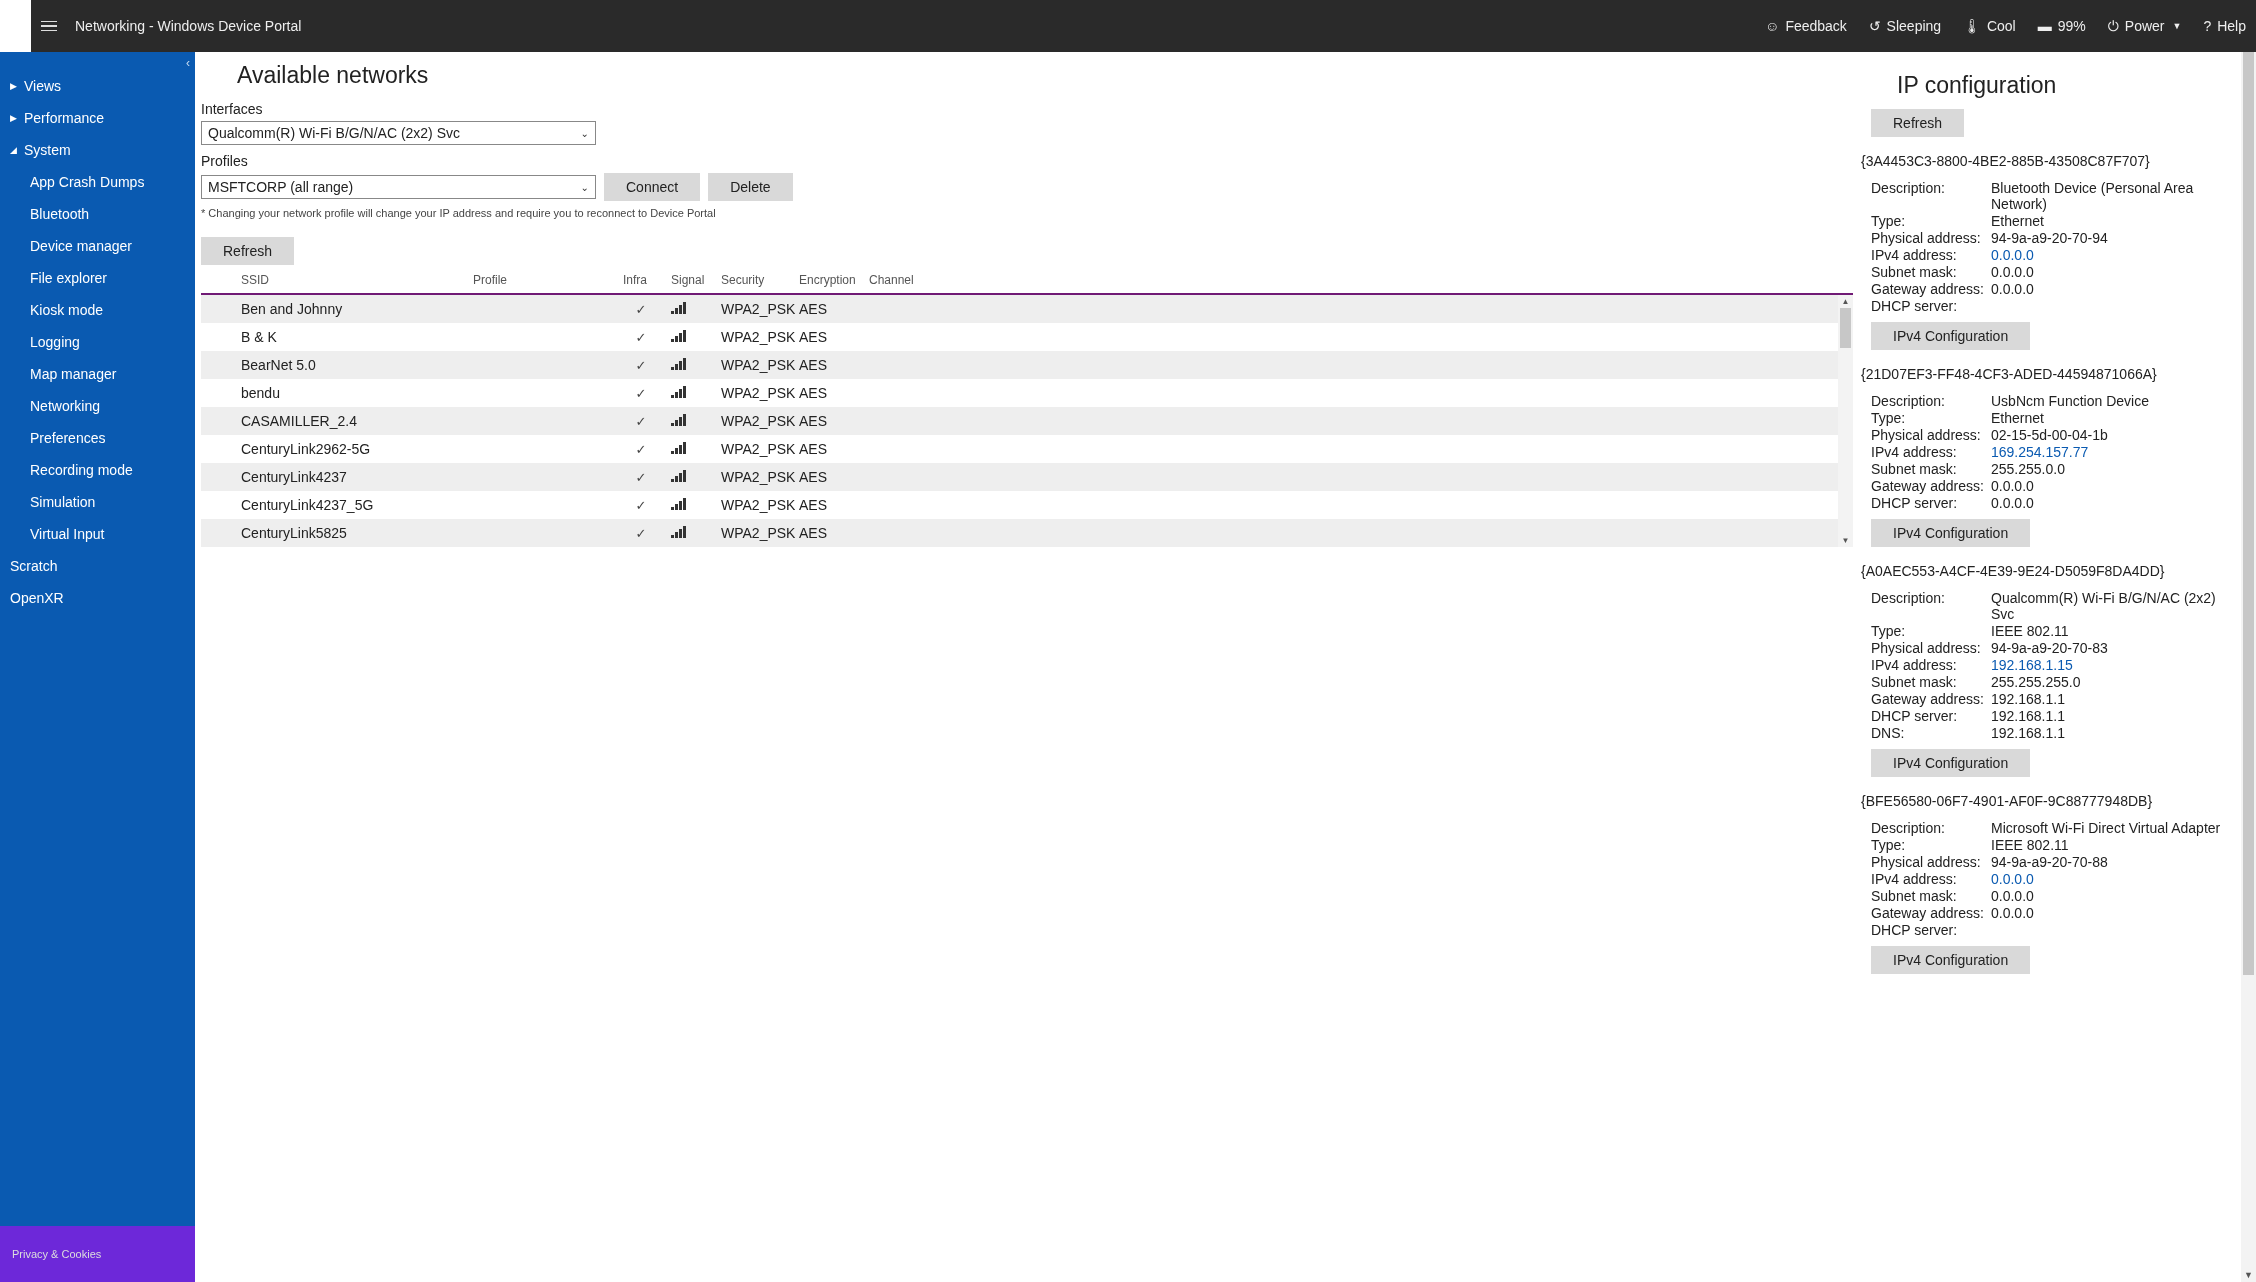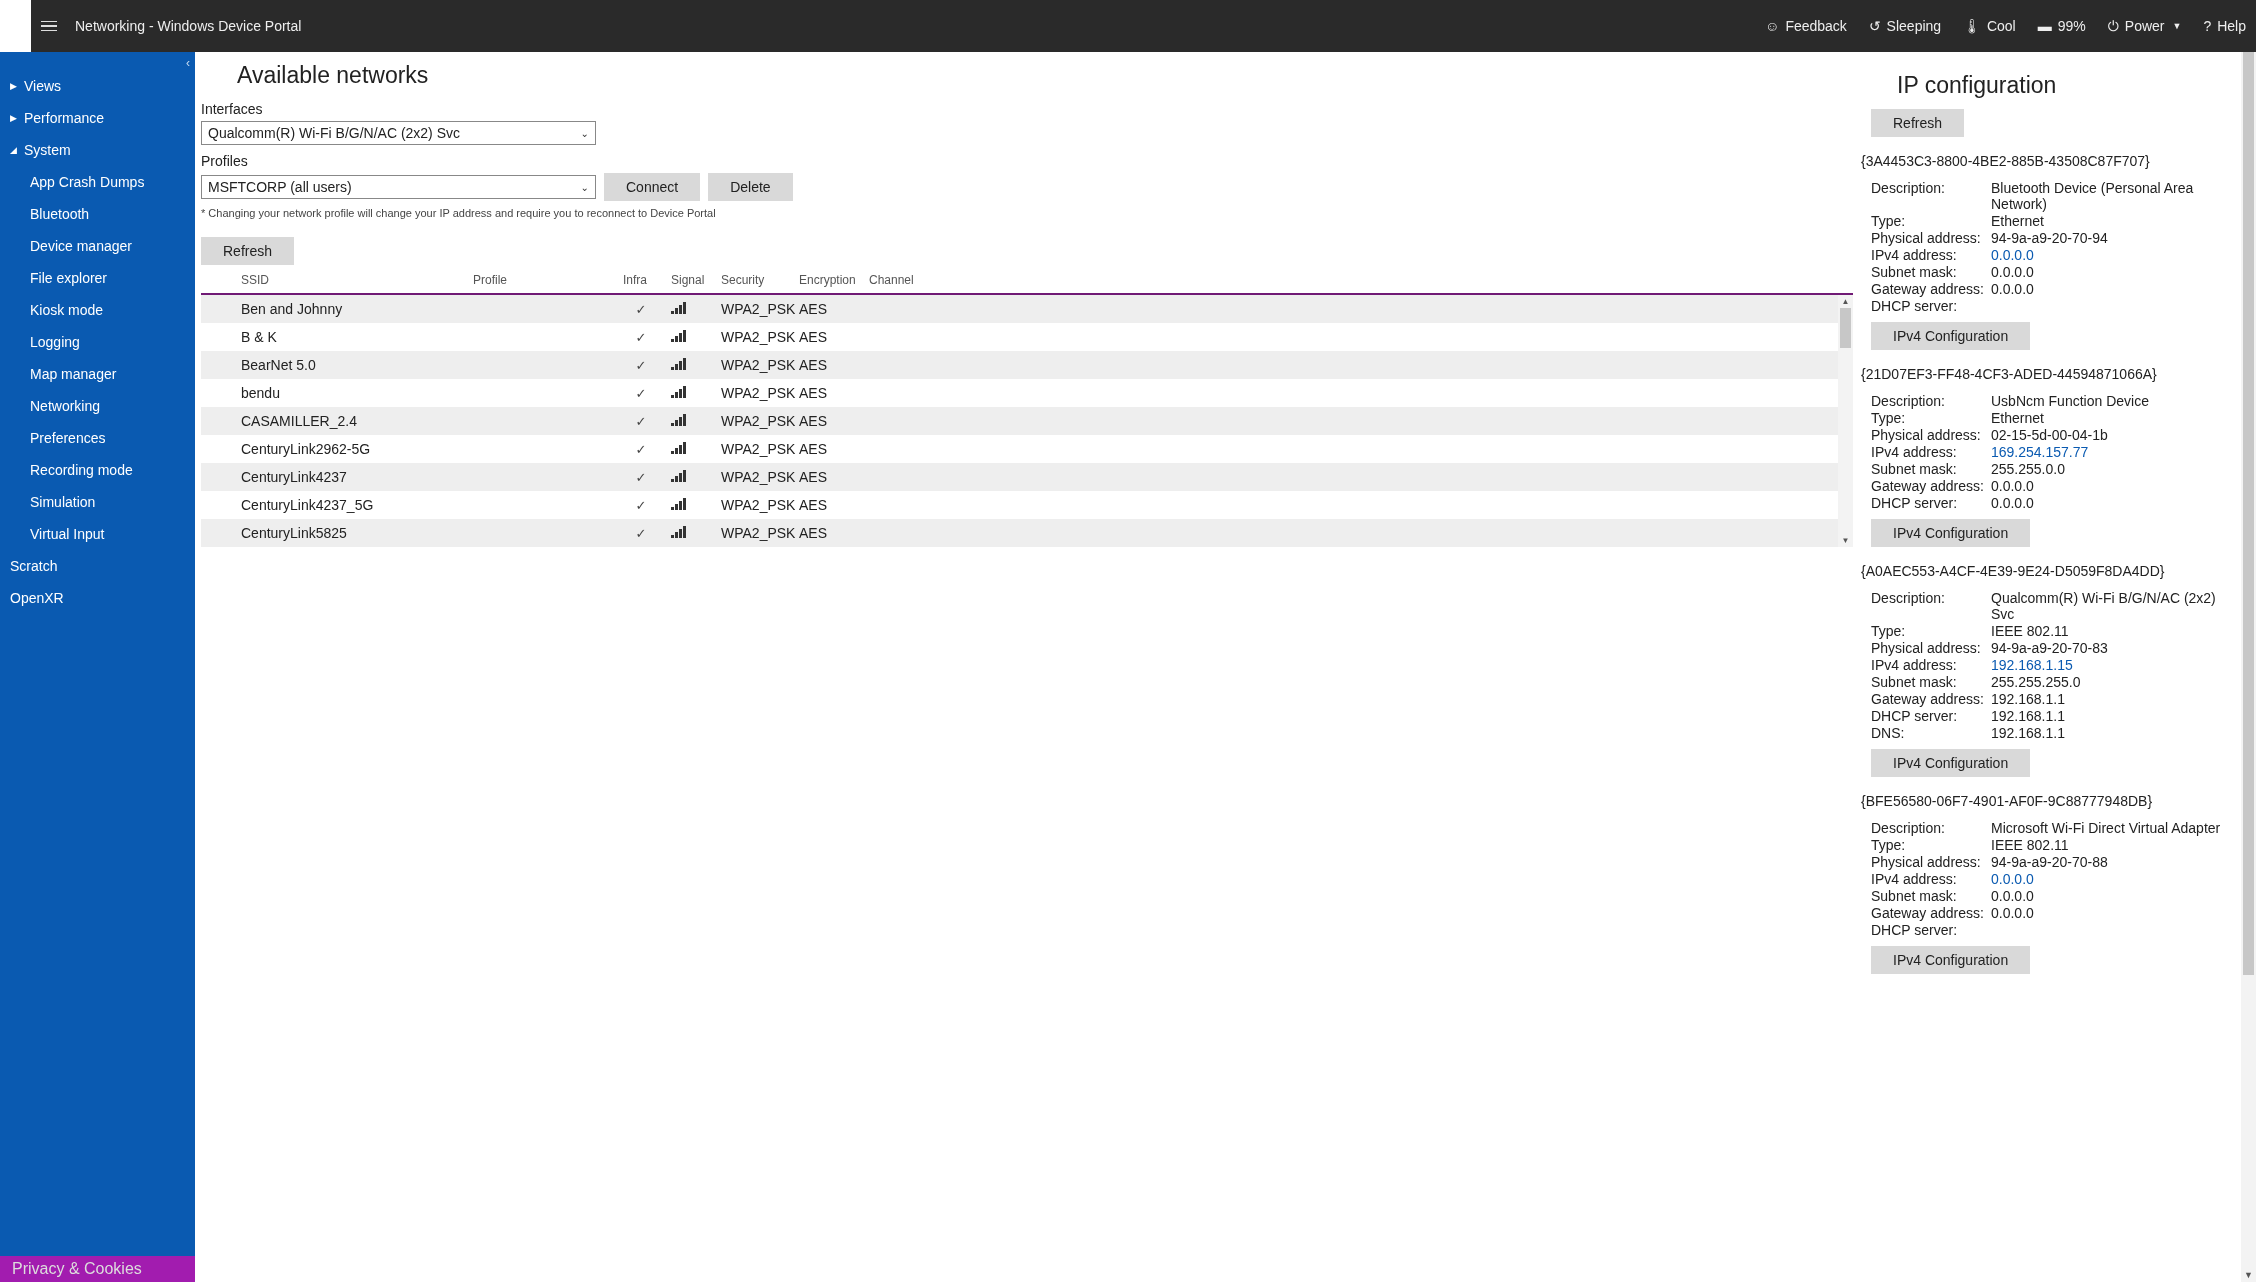--- a/index.html
+++ b/index.html
@@ -28,21 +28,21 @@
     display: flex; flex-direction: column; position: relative;
   }
   .sidebar-collapse {
     position: absolute; right: 0; top: 0; width: 14px; height: 22px; background: transparent;
     color: #c8ddf2; font-size: 12px; display: flex; align-items: center; justify-content: center; cursor: pointer;
   }
   .nav { padding-top: 18px; overflow-y: auto; flex: 1 1 auto; }
   .nav-item { padding: 8px 8px 8px 10px; cursor: pointer; font-size: 14px; display: flex; align-items: center; gap: 4px; }
   .nav-item.sub { padding-left: 30px; }
   .nav-tri { font-size: 9px; width: 10px; display: inline-block; }
-  .sidebar-footer { background: #a21caf; color: #ddd; font-size: 16px; padding: 4px 12px; cursor: pointer; }
+  .sidebar-footer { background: #6d28d9; color: #ddd; font-size: 11px; padding: 22px 12px; cursor: pointer; }
 
   
   .content { flex: 1 1 auto; display: flex; min-width: 0; }
   .left-panel { flex: 1 1 auto; padding: 10px 8px 8px 6px; min-width: 0; display: flex; flex-direction: column; }
   .right-panel { width: 395px; flex: 0 0 auto; padding: 20px 4px 8px 0; overflow-y: auto; position: relative; }
   .right-scrollbar { position: absolute; right: 0; top: 0; bottom: 0; width: 15px; background: #f3f3f3; }
   .right-scrollbar .thumb { position: absolute; left: 2px; right: 2px; top: 0; height: 75%; background: #c7c7c7; }
   .right-scrollbar .arrow { position: absolute; left: 0; right: 0; height: 15px; font-size: 9px; color: #555; display: flex; align-items: center; justify-content: center; }
   .right-scrollbar .arrow.bottom { bottom: 0; }
   .right-inner { padding-right: 18px; }
@@ -209,21 +209,21 @@
 
       <div class="field-label">Interfaces</div>
       <div class="select">
         <span>Qualcomm(R) Wi-Fi B/G/N/AC (2x2) Svc</span>
         <span class="chev">⌄</span>
       </div>
 
       <div class="field-label">Profiles</div>
       <div class="row">
         <div class="select">
-          <span>MSFTCORP (all users)</span>
+          <span>MSFTCORP (all range)</span>
           <span class="chev">⌄</span>
         </div>
         <button class="btn">Connect</button>
         <button class="btn">Delete</button>
       </div>
       <div class="hint">* Changing your network profile will change your IP address and require you to reconnect to Device Portal</div>
 
       <div class="refresh-row">
         <button class="btn">Refresh</button>
       </div>

